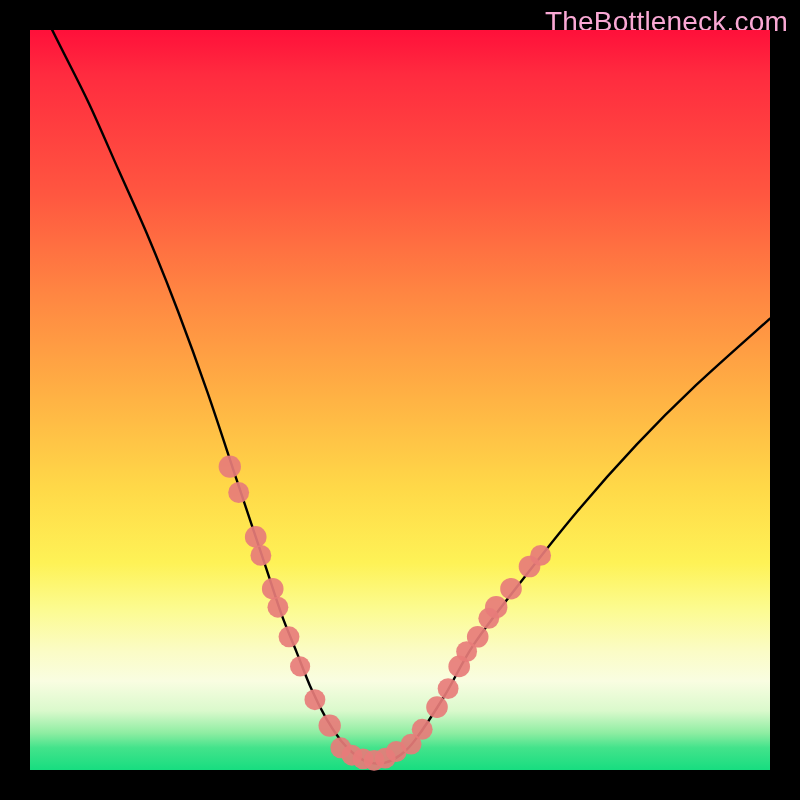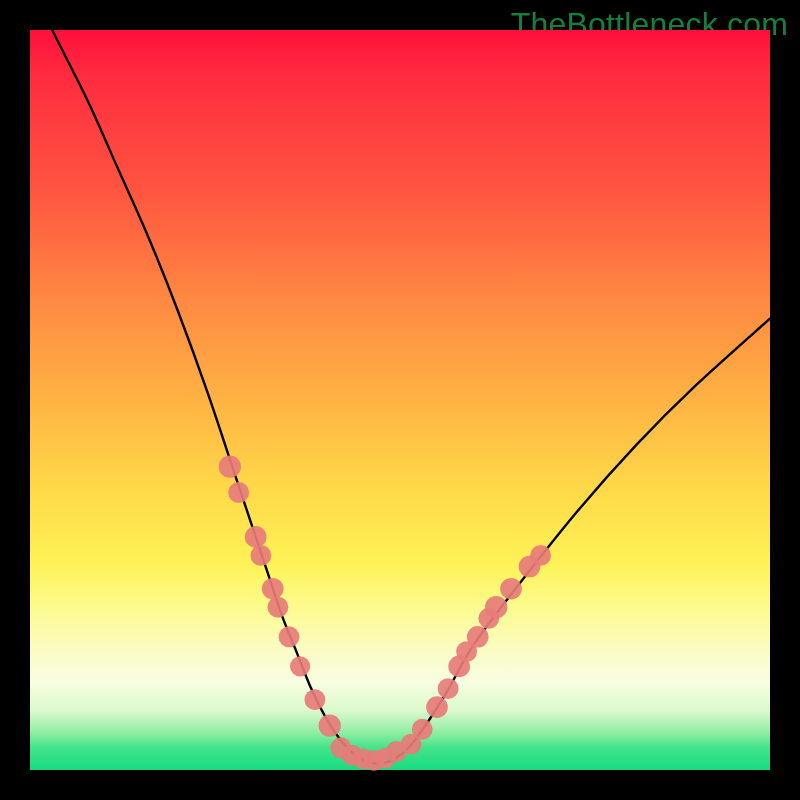--- a/index.html
+++ b/index.html
@@ -39,22 +39,22 @@
       #daf9cc 92%,
       #8eeda2 95%,
       #43e38b 97%,
       #17dd80 100%
     );
   }
   .watermark {
     position: absolute;
     top: 6px;
     right: 12px;
-    color: #15803d;
-    font-size: 32px;
+    color: #f9a8d4;
+    font-size: 28px;
     letter-spacing: 0.2px;
     font-weight: 400;
   }
   svg.curve {
     position: absolute;
     left: 0;
     top: 0;
     width: 740px;
     height: 740px;
     overflow: visible;

